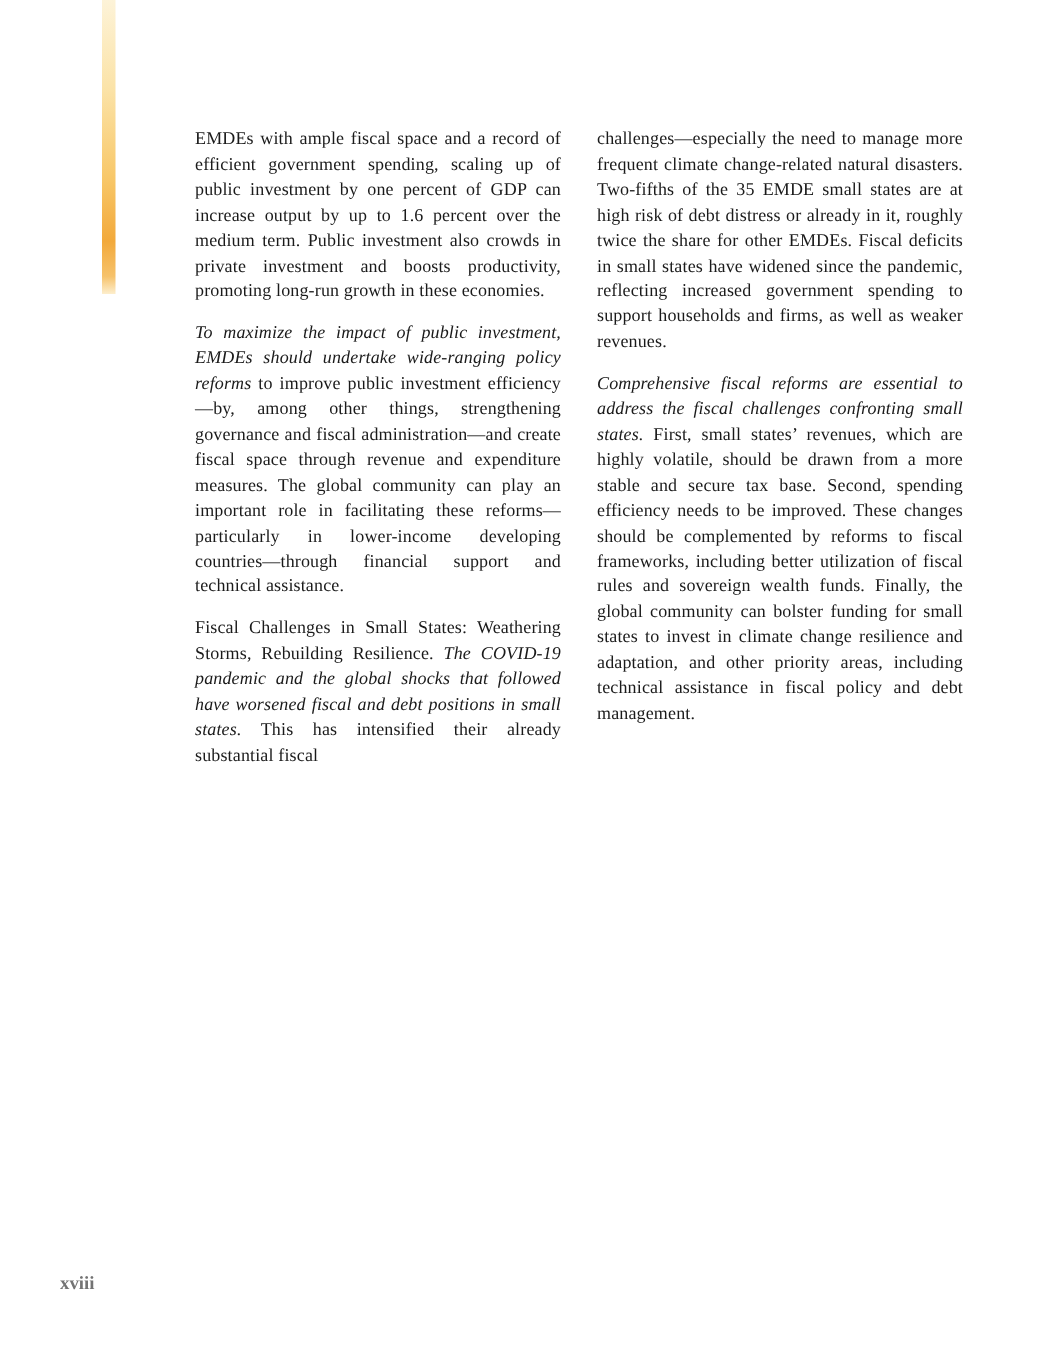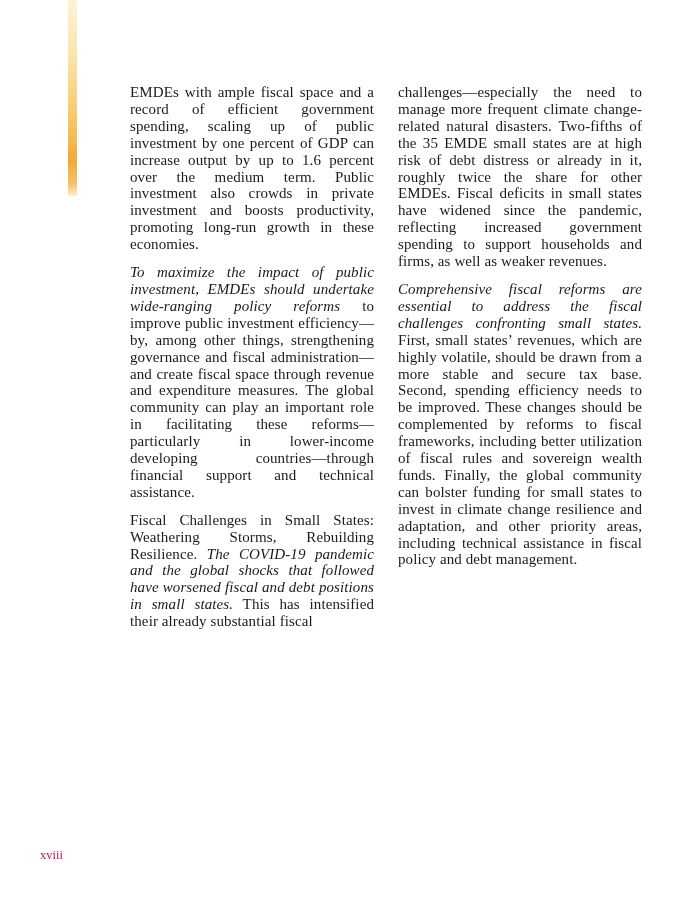--- a/index.html
+++ b/index.html
@@ -34,36 +34,36 @@
     position: absolute;
     top: 84px;
     left: 130px;
     width: 512px;
     display: flex;
     gap: 24px;
   }
   .col {
     width: 244px;
     text-align: justify;
-    font-size: 15px;
+    font-size: 12px;
     line-height: 16.9px;
     letter-spacing: 0.1px;
   }
   .col p {
     margin: 0 0 11px 0;
   }
   .italic { font-style: italic; }
   .bold { font-weight: normal; }
   .page-number {
     position: absolute;
     left: 40px;
     top: 848px;
     font-size: 12.5px;
-    font-weight: normal;
-    color: #be185d;
+    font-weight: bold;
+    color: #737373;
   }
 </style>
 </head>
 <body>
 
 <div class="page">
 
   <div class="accent-bar"></div>
 
   <div class="content">

